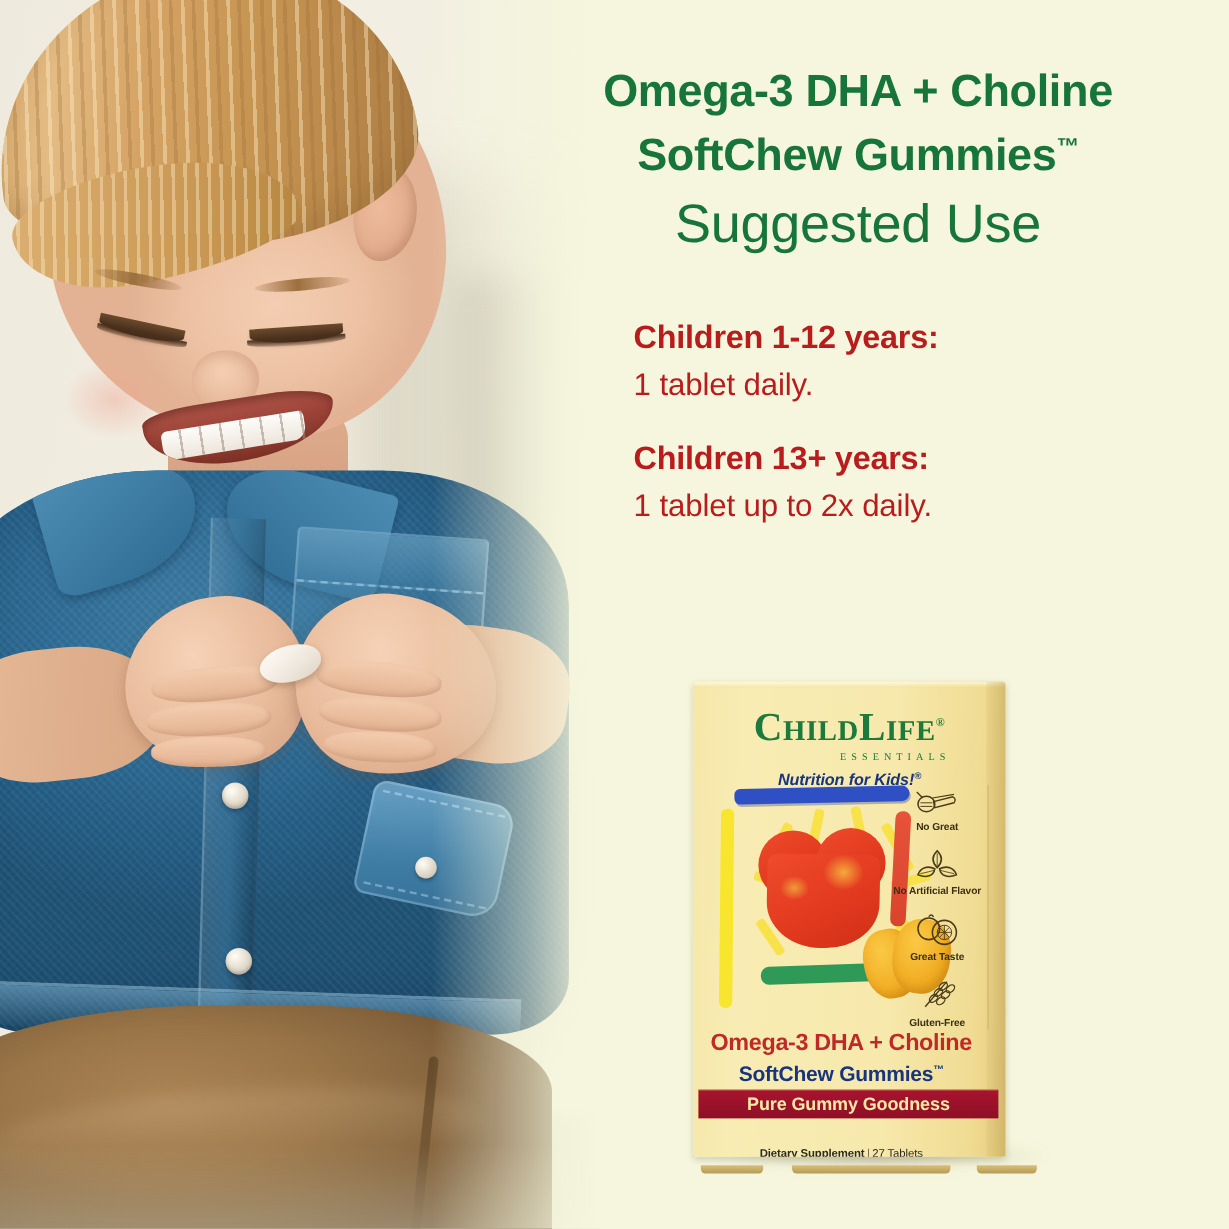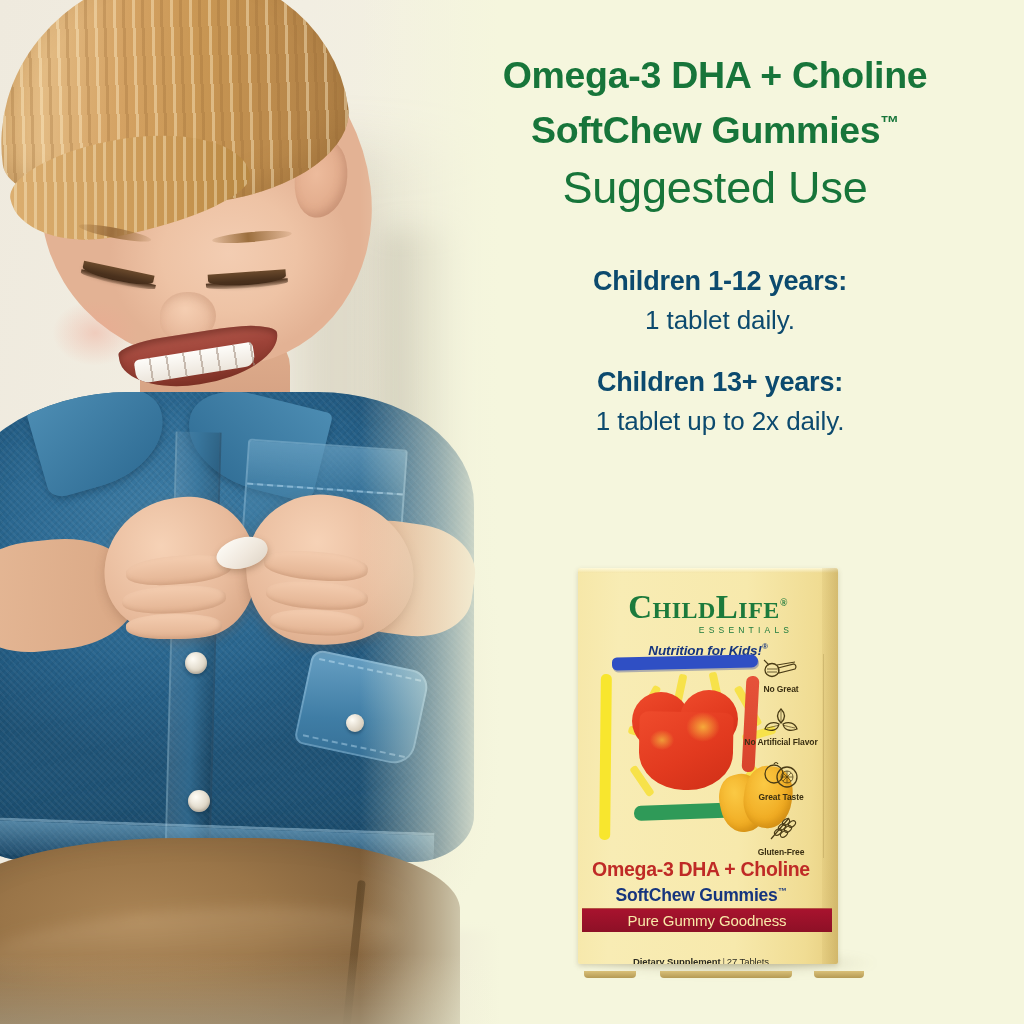--- a/index.html
+++ b/index.html
@@ -286,21 +286,21 @@
     text-align:center; color:#17753a;
   }
   .h-line1, .h-line2 {
     font-weight:bold; font-size:37.5px; line-height:47px; letter-spacing:-.3px;
   }
   .h-line2 .tm { font-size:19px; vertical-align:super; font-weight:bold; }
   .h-line3 {
     font-weight:normal; font-size:45px; line-height:60px; margin-top:4px; letter-spacing:-.2px;
   }
 
-  .usage { position:absolute; left:480px; top:264px; width:480px; z-index:50; color:#0c4a6e;text-align:center; }
+  .usage { position:absolute; left:528px; top:264px; width:480px; z-index:50; color:#b91c1c; }
   .u-head { font-weight:bold; font-size:27px; line-height:34px; letter-spacing:-.2px; }
   .u-sub  { font-size:26px; line-height:34px; margin-top:5px; letter-spacing:-.1px; }
   .u-note { font-style:italic; font-size:25px; line-height:31px; margin-top:14px; letter-spacing:-.2px; }
   .u-gap  { height:28px; }
 
   
   .boxwrap { position:absolute; left:566px; top:560px; width:330px; height:420px; z-index:60; }
   .box-shadow {
     position:absolute; left:18px; top:392px; width:292px; height:22px;
     background:radial-gradient(ellipse at 50% 50%, rgba(120,110,70,.35), rgba(120,110,70,0) 72%);
@@ -333,21 +333,21 @@
 
   .brand { position:absolute; left:0; right:0; top:18px; text-align:center; }
   .brand-name {
     font-family:"Liberation Serif", serif; color:#1c7a3c;
     font-size:33px; font-weight:bold; letter-spacing:.5px; line-height:34px;
     display:inline-block; position:relative;
   }
   .brand-name .sm { font-size:24px; }
   .brand-reg { font-size:10px; vertical-align:super; }
   .brand-sub {
-    font-family:Liberation Sans, sans-serif; color:#1c7a3c;
+    font-family:Liberation Serif, serif; color:#1c7a3c;
     font-size:8.5px; letter-spacing:4.2px; margin-top:-2px; padding-left:76px;
   }
   .tagline {
     font-style:italic; font-weight:bold; color:#16357e;
     font-size:13.5px; margin-top:7px; letter-spacing:-.1px;
   }
   .tagline .reg { font-size:8px; vertical-align:super; }
 
   
   .art { position:absolute; left:16px; top:86px; width:198px; height:190px; }
@@ -429,21 +429,21 @@
   .p-titles { position:absolute; left:0; right:14px; top:290px; text-align:center; }
   .p-t1 { color:#bf2a26; font-size:19.5px; font-weight:bold; letter-spacing:-.3px; line-height:22px; }
   .p-t2 { color:#16357e; font-size:17.5px; font-weight:bold; letter-spacing:-.2px; line-height:20px; margin-top:1px; }
   .p-t2 .tm { font-size:9px; vertical-align:super; }
   .band {
     position:absolute; left:4px; right:6px; top:340px; height:24px;
     background:linear-gradient(180deg,#a8132e,#8d1026);
     display:flex; align-items:center; justify-content:center;
     border-top:1px solid rgba(255,210,120,.35);
   }
-  .band span { color:#f9e9a8; font-size:15px; font-weight:normal; letter-spacing:-.1px; }
+  .band span { color:#f9e9a8; font-size:15px; font-weight:bold; letter-spacing:-.1px; }
   .p-flavor {
     position:absolute; left:0; right:14px; top:370px; text-align:center;
     color:#b4331f; font-size:13px; font-weight:bold; letter-spacing:.2px;
   }
   .p-foot {
     position:absolute; left:0; right:14px; top:388px; text-align:center;
     color:#2b2b22; font-size:9.5px; letter-spacing:-.1px;
   }
   .p-foot b { font-weight:bold; }
   .p-foot .sep { color:#6b6450; margin:0 2px; }

